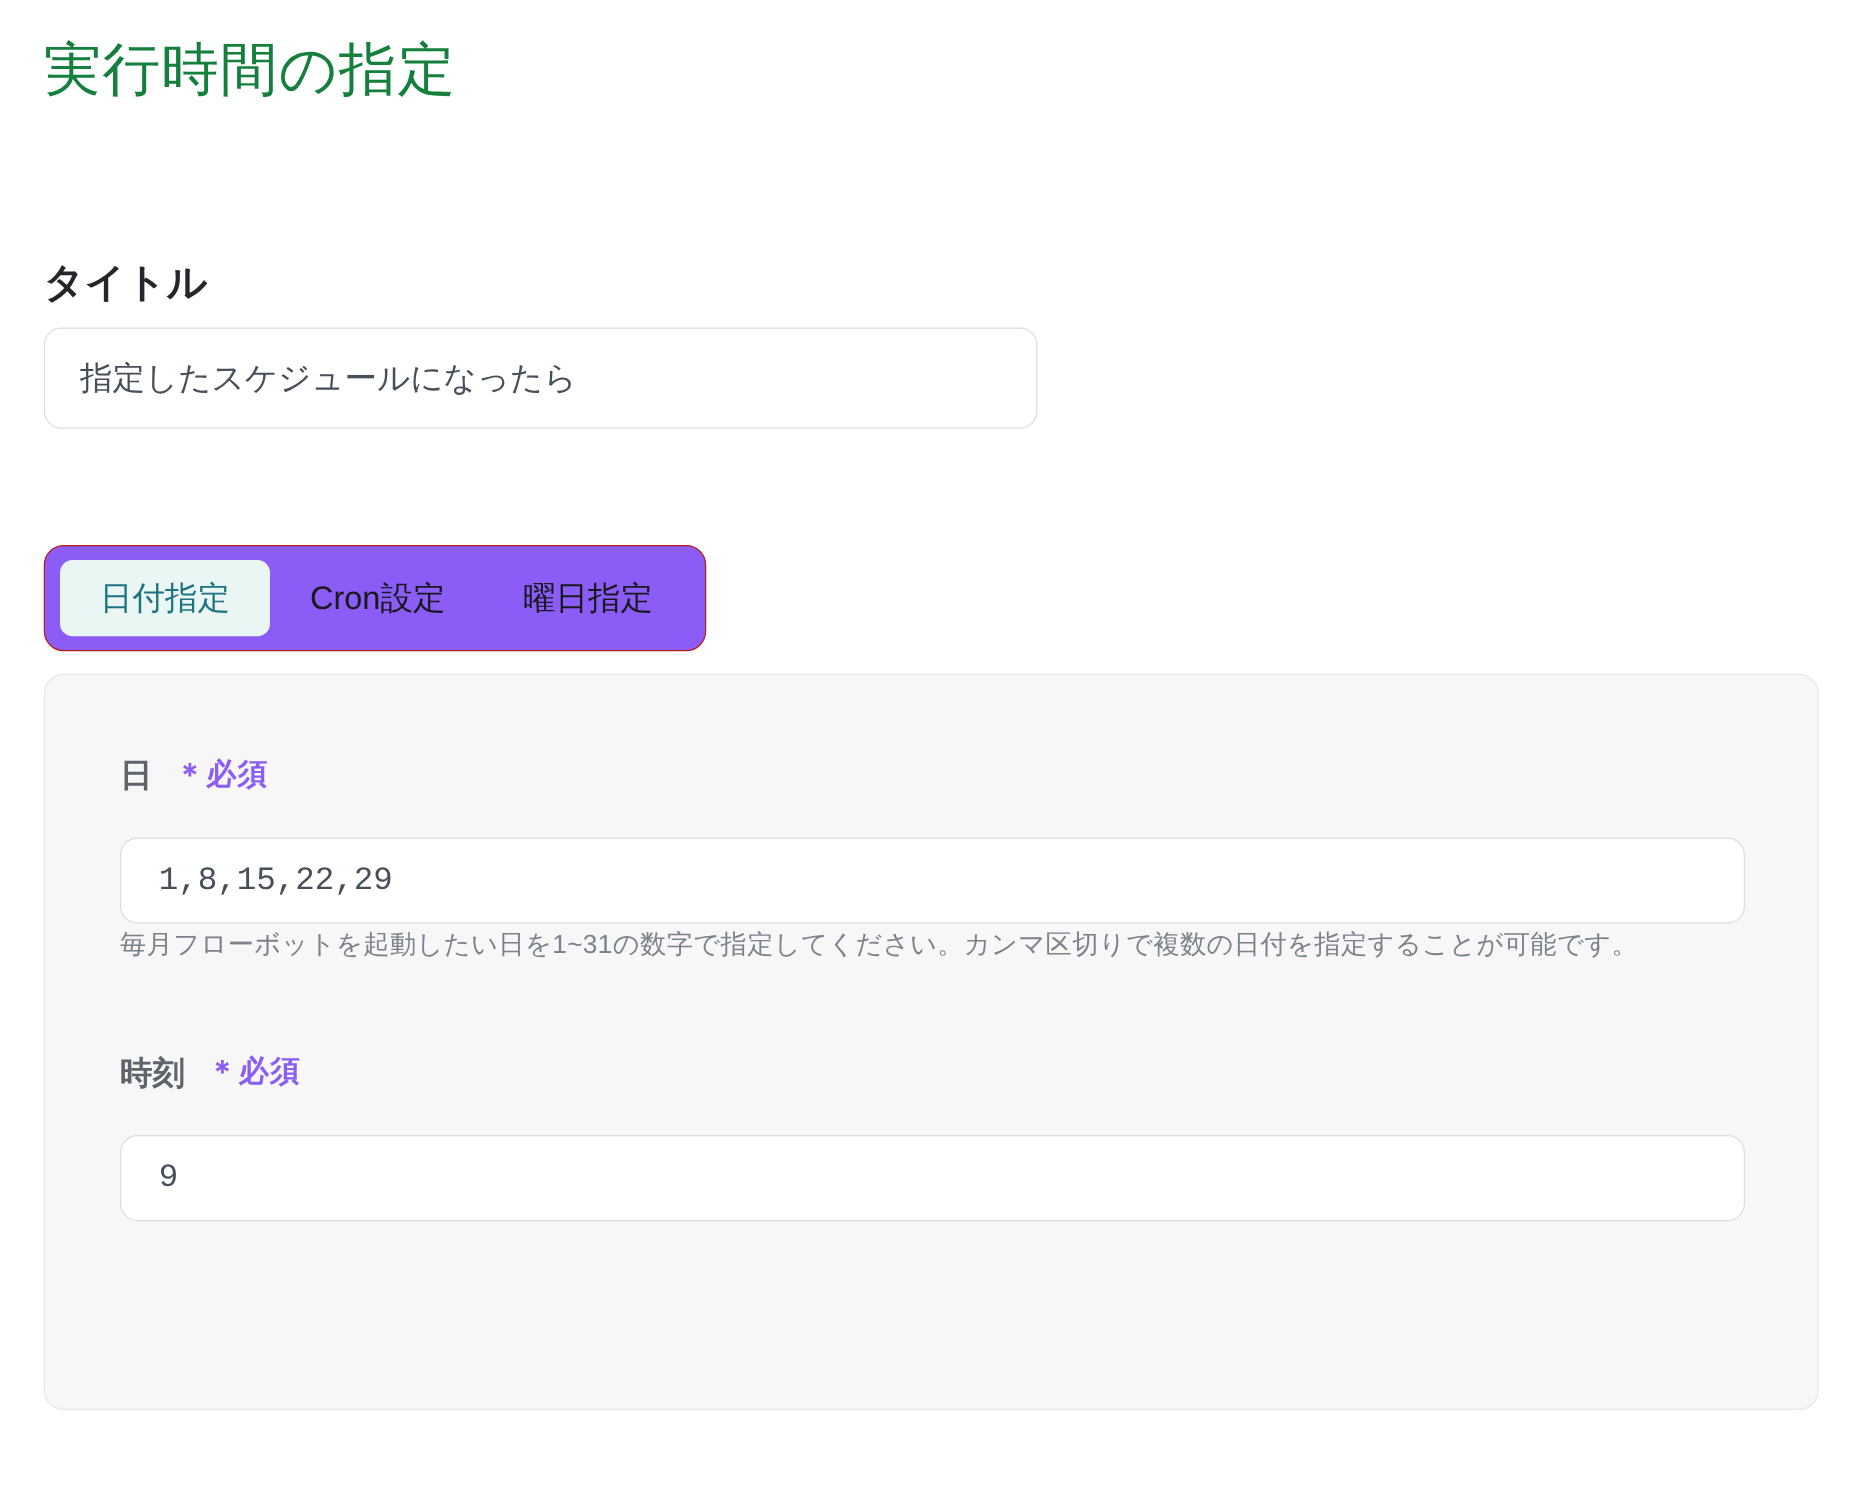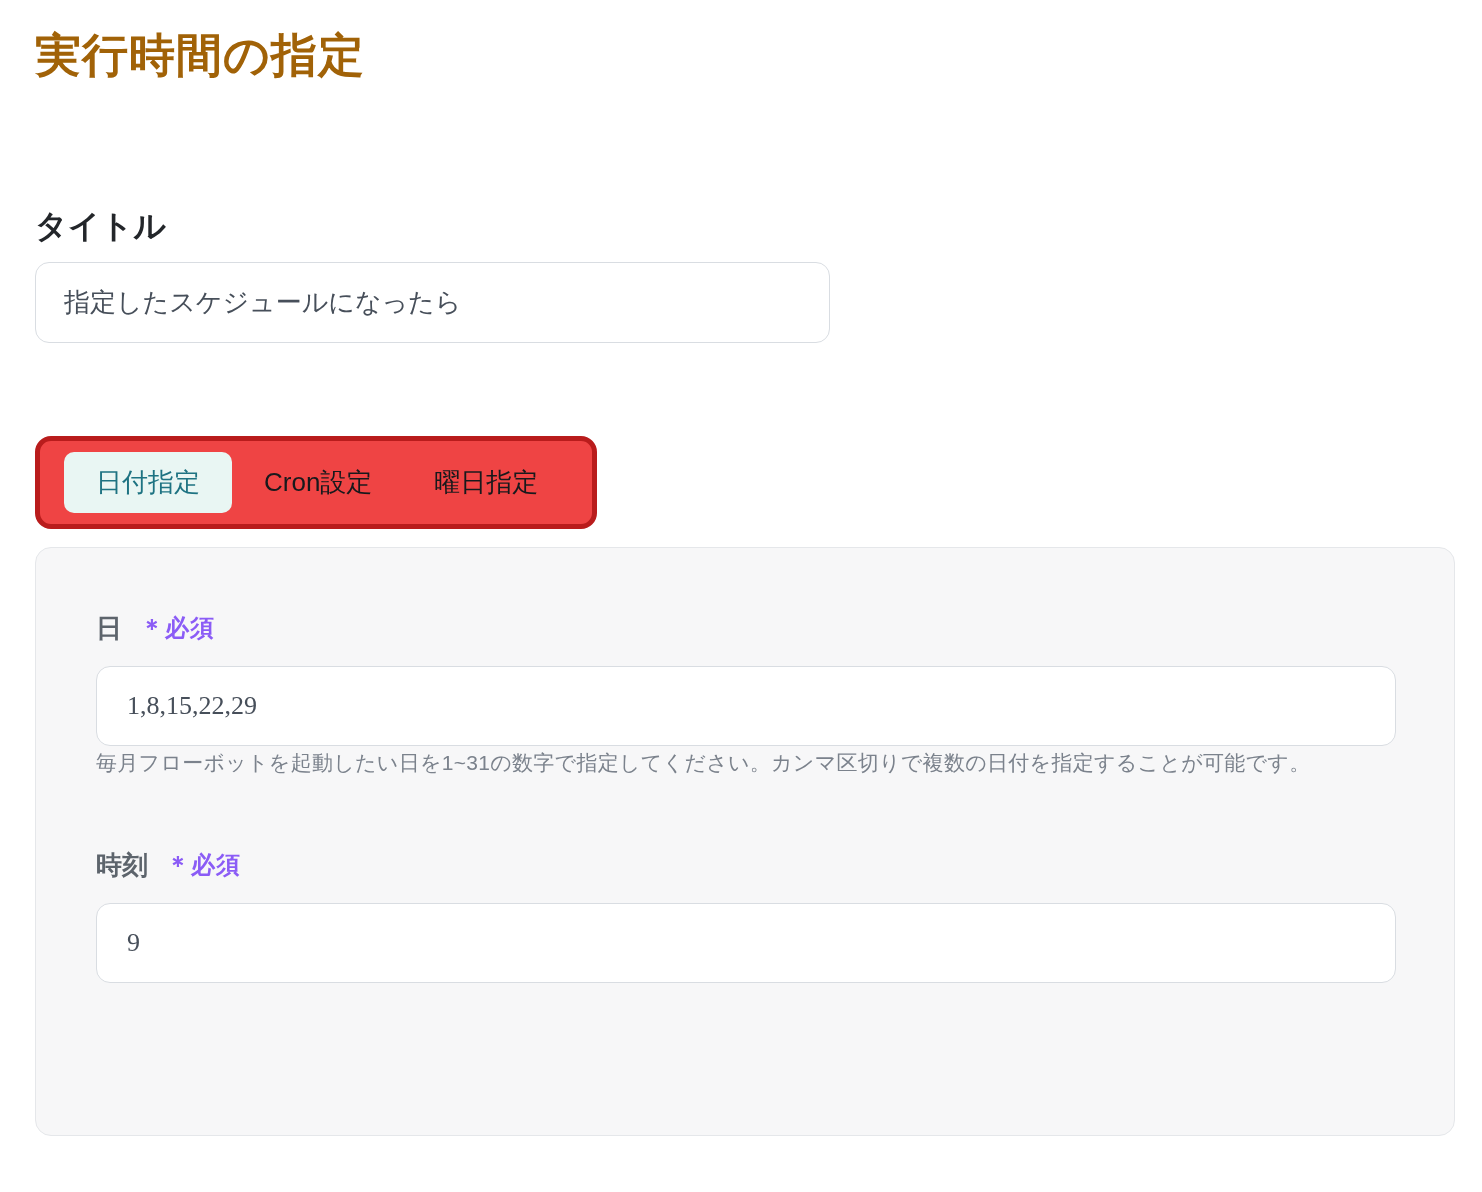--- a/index.html
+++ b/index.html
@@ -11,58 +11,58 @@
   }
   .page {
     width: 1482px;
     height: 1192px;
     padding: 26px 27px 20px 35px;
     background: #ffffff;
     overflow: hidden;
   }
   h1.page-title {
     font-size: 46px;
-    font-weight: 700;
-    color: #a16207;
+    font-weight: 400;
+    color: #15803d;
     letter-spacing: 1px;
     line-height: 1.3;
   }
   .section-label {
     display: block;
     font-size: 32px;
     font-weight: 700;
     color: #23262a;
     line-height: 36px;
   }
   .title-field { margin-top: 122px; }
   .text-input {
     display: block;
     background: #ffffff;
     border: 1px solid #d9dde2;
     border-radius: 14px;
-    font-family: Liberation Serif, serif;
+    font-family: Liberation Mono, monospace;
     font-size: 26px;
     color: #474f5a;
     outline: none;
   }
   .title-input {
     margin-top: 18px;
     width: 795px;
     height: 81px;
     padding: 0 28px;
   }
   .schedule-section { margin-top: 75px; }
   .tabs {
     margin-top: 18px;
     display: inline-flex;
     align-items: center;
-    border: 5px solid #b91c1c;
+    border: 1px solid #b91c1c;
     border-radius: 16px;
-    padding: 11px 24px;
-    background: #ef4444;
+    padding: 11px 12px;
+    background: #8b5cf6;
     gap: 2px;
   }
   .tab {
     border: none;
     background: transparent;
     font-family: "Liberation Sans", "DejaVu Sans", sans-serif;
     font-size: 26px;
     font-weight: 500;
     color: #17191c;
     padding: 15px 30px;
@@ -96,23 +96,23 @@
     font-weight: 700;
     color: #5d646c;
   }
   .required {
     font-size: 24px;
     font-weight: 700;
     color: #8b5cf6;
     letter-spacing: 1px;
   }
   .panel-input {
-    margin-top: 20px;
+    margin-top: 32px;
     width: 1300px;
-    height: 80px;
+    height: 69px;
     padding: 0 30px;
   }
   .help {
     width: 1300px;
     font-size: 21px;
     color: #7b828c;
     line-height: 1.65;
     letter-spacing: 0.3px;
   }
 </style>

